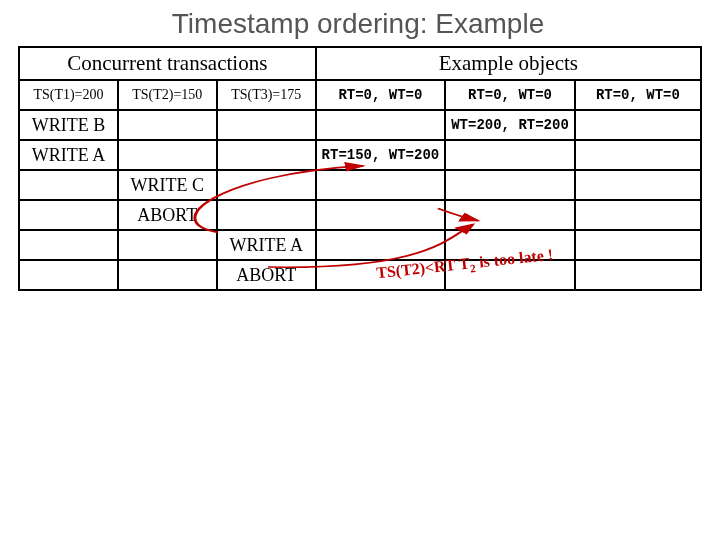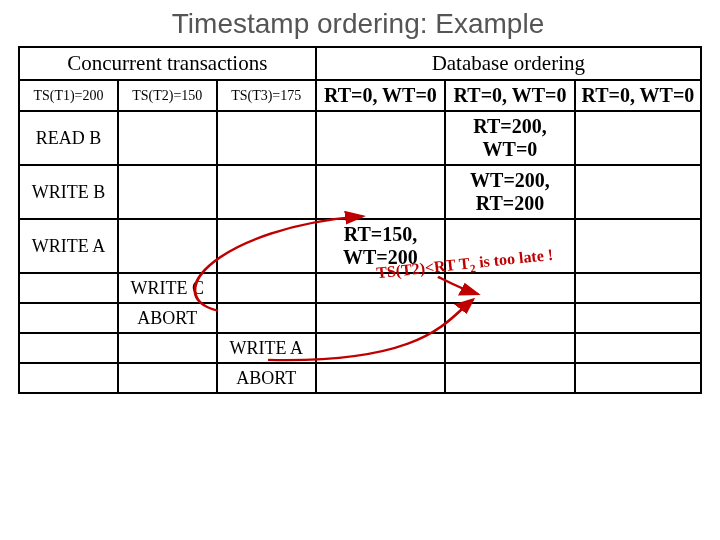--- a/index.html
+++ b/index.html
@@ -44,23 +44,23 @@
   }
   th.colhead {
     font-size: 22px;
     font-weight: normal;
     height: 34px;
   }
   td.ts {
     font-size: 14px;
   }
   td.small {
-    font-size: 20px;
+    font-size: 14px;
     font-weight: bold;
-    font-family: Liberation Serif, serif;
+    font-family: Liberation Mono, monospace;
     border-radius: 14px;
   }
   td.big {
     font-size: 18px;
   }
   .ann {
     position: absolute;
     font-family: "Comic Sans MS", cursive;
     font-weight: bold;
     color: #c00000;
@@ -100,37 +100,29 @@
   <col style="width:14.5%">
         <col style="width:14.5%">
         <col style="width:14.5%">
   <col style="width:19%">
         <col style="width:19%">
         <col style="width:18.5%">
 </colgroup>
 <tbody>
         <tr>
   <th class="group" colspan="3">Concurrent transactions</th>
-  <th class="group" colspan="3">Database ordering</th>
+  <th class="group" colspan="3">Example objects</th>
 </tr>
 <tr>
   <td class="ts">TS(T1)=200</td>
   <td class="ts">TS(T2)=150</td>
   <td class="ts">TS(T3)=175</td>
   <td class="small">RT=0, WT=0</td>
   <td class="small">RT=0, WT=0</td>
   <td class="small">RT=0, WT=0</td>
-</tr>
-<tr>
-  <td class="big">READ B</td>
-  <td></td>
-  <td></td>
-  <td></td>
-  <td class="small">RT=200, WT=0</td>
-  <td></td>
 </tr>
 <tr>
   <td class="big">WRITE B</td>
   <td></td>
   <td></td>
   <td></td>
   <td class="small">WT=200, RT=200</td>
   <td></td>
 </tr>
 <tr>

